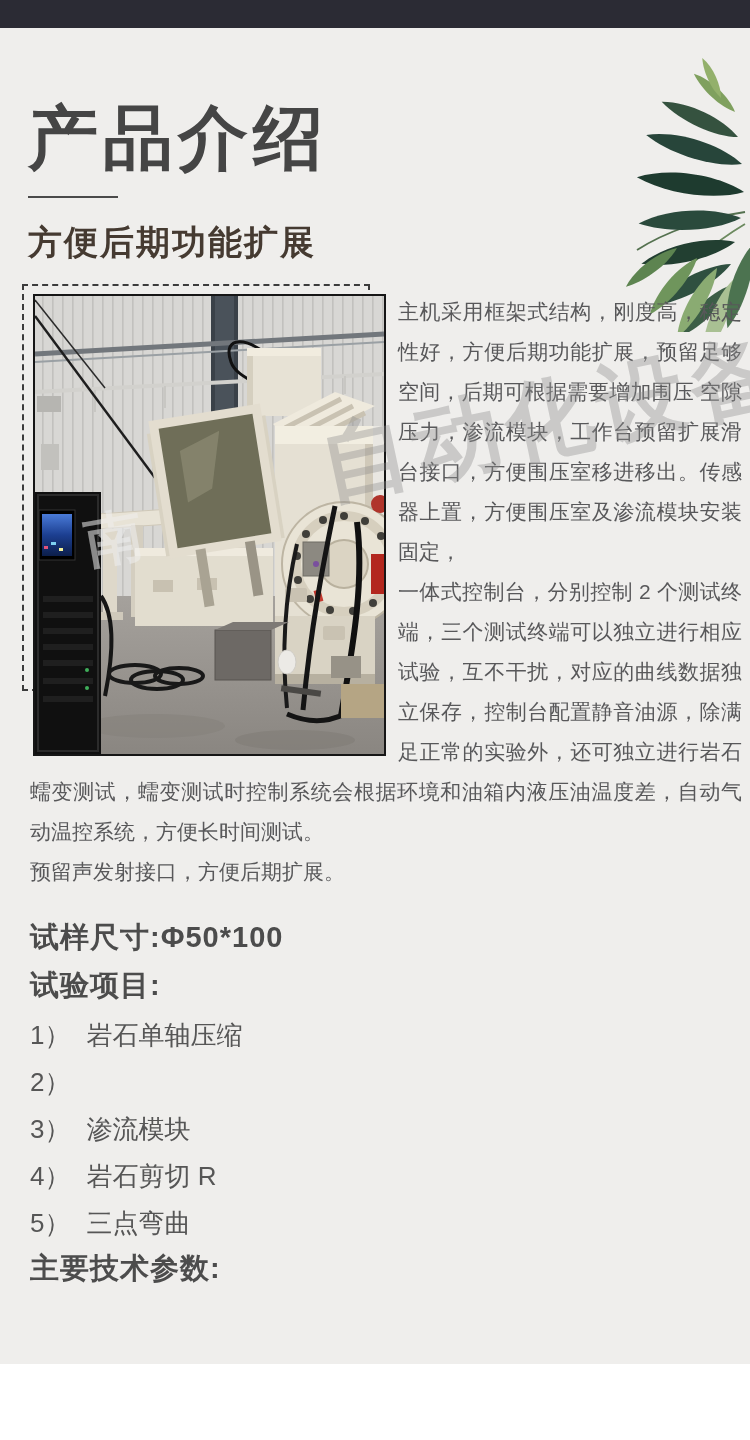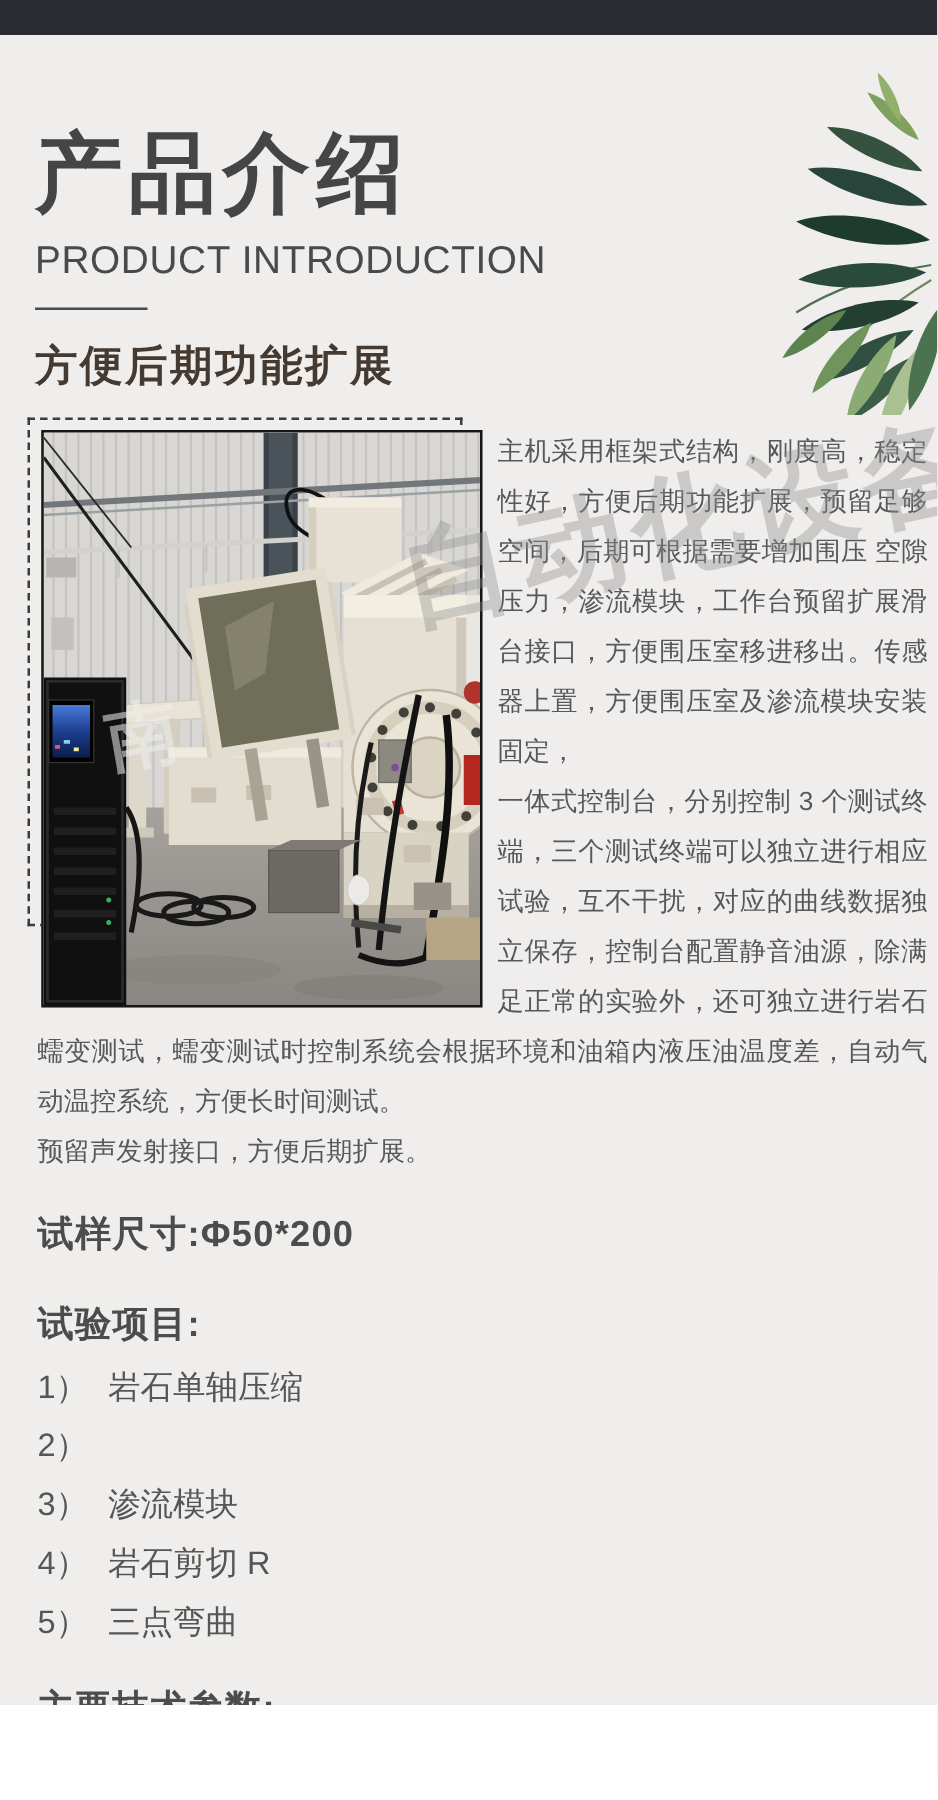--- a/index.html
+++ b/index.html
@@ -14,21 +14,21 @@
   .sectitle{font-size:34px;font-weight:bold;color:#453a31;margin-top:22px;letter-spacing:2px;}
   .content{position:relative;padding:26px 8px 0 30px;z-index:1;}
   .photo-wrap{float:left;position:relative;width:353px;height:462px;margin:2px 12px 6px 3px;}
   .dashed{position:absolute;left:-11px;top:-10px;width:344px;height:403px;border:2px dashed #3c3c3c;z-index:0;}
   .photo-frame{position:absolute;left:0;top:0;width:349px;height:458px;border:2px solid #161616;background:#d8d7d4;z-index:1;overflow:hidden;}
   .wm-frag{position:absolute;left:50px;top:204px;font-size:58px;font-weight:bold;color:rgba(238,238,238,.55);transform:rotate(-10deg);z-index:3;}
   .body-text{font-size:21px;line-height:40px;color:#58585a;text-align:justify;margin:0;}
   .wm-main{position:absolute;left:322px;top:408px;font-size:88px;font-weight:700;color:#8f8f8f;opacity:.38;letter-spacing:6px;transform:rotate(-12deg);transform-origin:left center;white-space:nowrap;z-index:4;pointer-events:none;}
   .specs{clear:both;padding:26px 8px 0 30px;}
   .spec-bold{font-size:29px;font-weight:bold;color:#4c4c4c;letter-spacing:1px;}
-  .spec-bold.mt{margin-top:32px;}
+  .spec-bold.mt{margin-top:8px;}
   .li{font-size:26px;color:#565656;margin-top:12px;display:flex;}
   .li .num{flex:0 0 auto;margin-right:16px;}
 </style>
 </head>
 <body>
 
 <div class="page">
   <div class="topbar"></div>
 
   <div class="leafwrap">
@@ -50,21 +50,20 @@
       <use href="#lf" transform="translate(132,196) rotate(-40) scale(0.8)" fill="#5d8450"></use>
       <use href="#lf" transform="translate(152,206) rotate(-53) scale(0.92)" fill="#6f955c"></use>
       <use href="#lf" transform="translate(172,216) rotate(-63) scale(1.0)" fill="#8aab72"></use>
       <use href="#lf" transform="translate(190,226) rotate(-71) scale(1.08)" fill="#a9c093"></use>
       <use href="#lf" transform="translate(208,192) rotate(-76) scale(1.1)" fill="#4c7350"></use>
     </svg>
   </div>
 
   <header>
     <h1 class="title">产品介绍</h1>
-    <div class="subtitle">PRODUCT INTRODUCTION</div>
     <div class="divider"></div>
     <div class="sectitle">方便后期功能扩展</div>
   </header>
 
   <div class="wm-main">自动化设备</div>
 
   <div class="content">
     <div class="photo-wrap">
       <div class="dashed"></div>
       <div class="photo-frame">
@@ -203,26 +202,26 @@
           <rect x="306" y="388" width="43" height="34" fill="#b5a584"></rect>
           <rect x="296" y="360" width="30" height="22" fill="#979287"></rect>
           <rect x="336" y="258" width="13" height="40" fill="#b3271e"></rect>
           <rect x="246" y="392" width="40" height="6" fill="#4a4845" transform="rotate(8 266 395)"></rect>
         </svg>
         <div class="wm-frag">南</div>
       </div>
     </div>
 
     <p class="body-text">主机采用框架式结构，刚度高，稳定性好，方便后期功能扩展，预留足够空间，后期可根据需要增加围压 空隙压力，渗流模块，工作台预留扩展滑台接口，方便围压室移进移出。传感器上置，方便围压室及渗流模块安装固定，</p>
-    <p class="body-text">一体式控制台，分别控制 3 个测试终端，三个测试终端可以独立进行相应试验，互不干扰，对应的曲线数据独立保存，控制台配置静音油源，除满足正常的实验外，还可独立进行岩石蠕变测试，蠕变测试时控制系统会根据环境和油箱内液压油温度差，自动气动温控系统，方便长时间测试。</p>
+    <p class="body-text">一体式控制台，分别控制 2 个测试终端，三个测试终端可以独立进行相应试验，互不干扰，对应的曲线数据独立保存，控制台配置静音油源，除满足正常的实验外，还可独立进行岩石蠕变测试，蠕变测试时控制系统会根据环境和油箱内液压油温度差，自动气动温控系统，方便长时间测试。</p>
     <p class="body-text">预留声发射接口，方便后期扩展。</p>
   </div>
 
   <div class="specs">
-    <div class="spec-bold">试样尺寸:Φ50*200</div>
+    <div class="spec-bold">试样尺寸:Φ50*100</div>
     <div class="spec-bold mt">试验项目:</div>
 
     <div class="li">
       <span class="num">1）</span>
       <span>岩石单轴压缩</span>
     </div>
     <div class="li">
       <span class="num">2）</span>
     </div>
     <div class="li">

